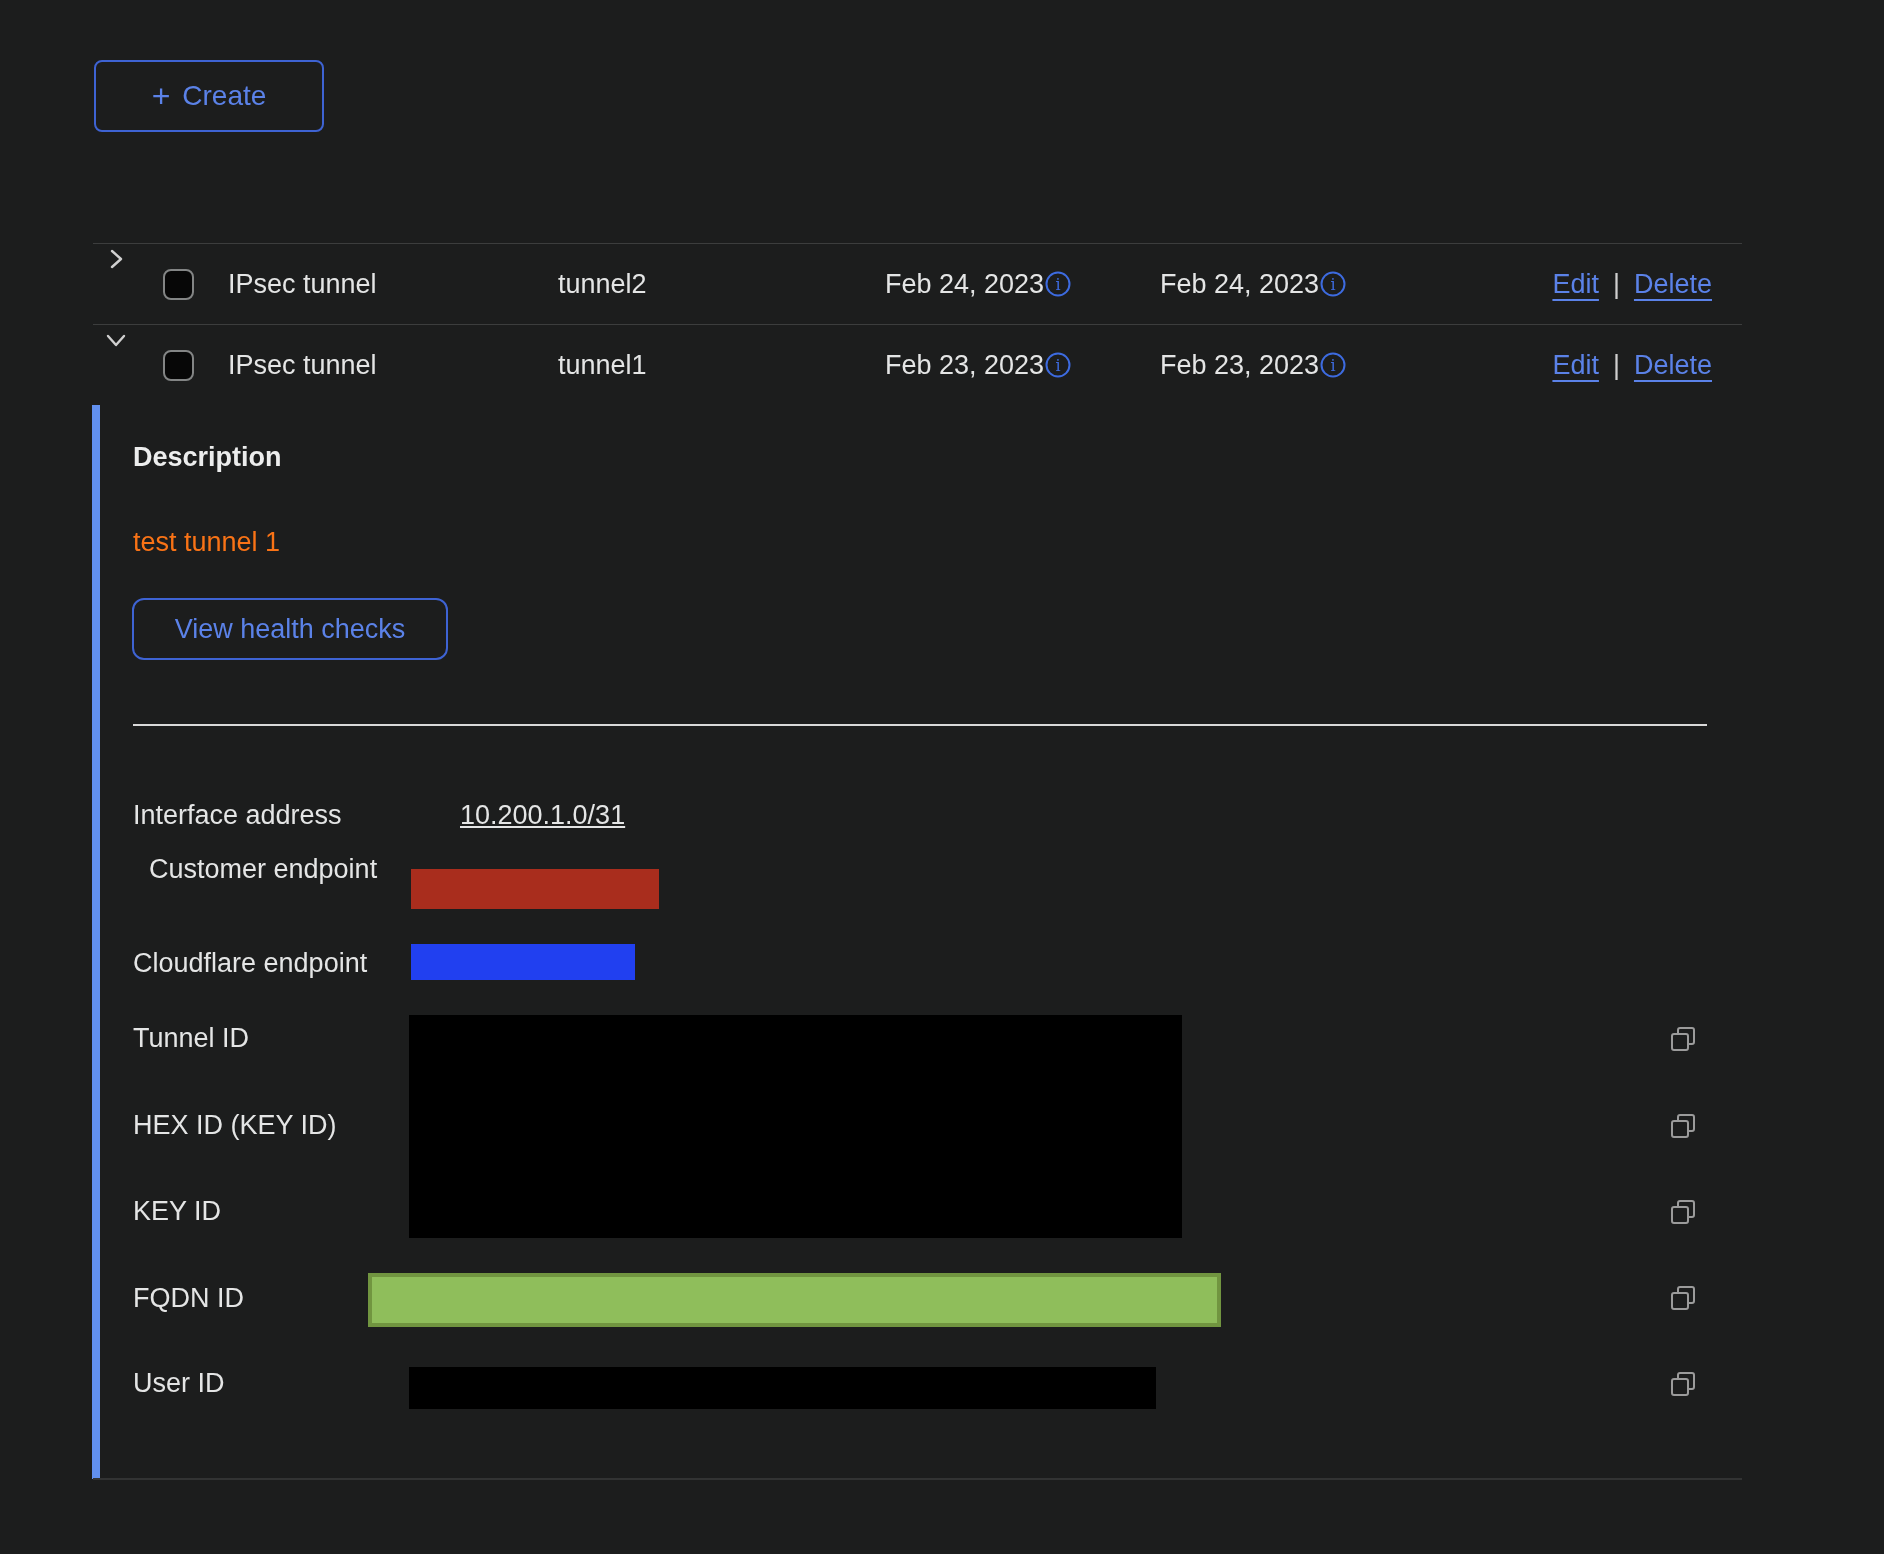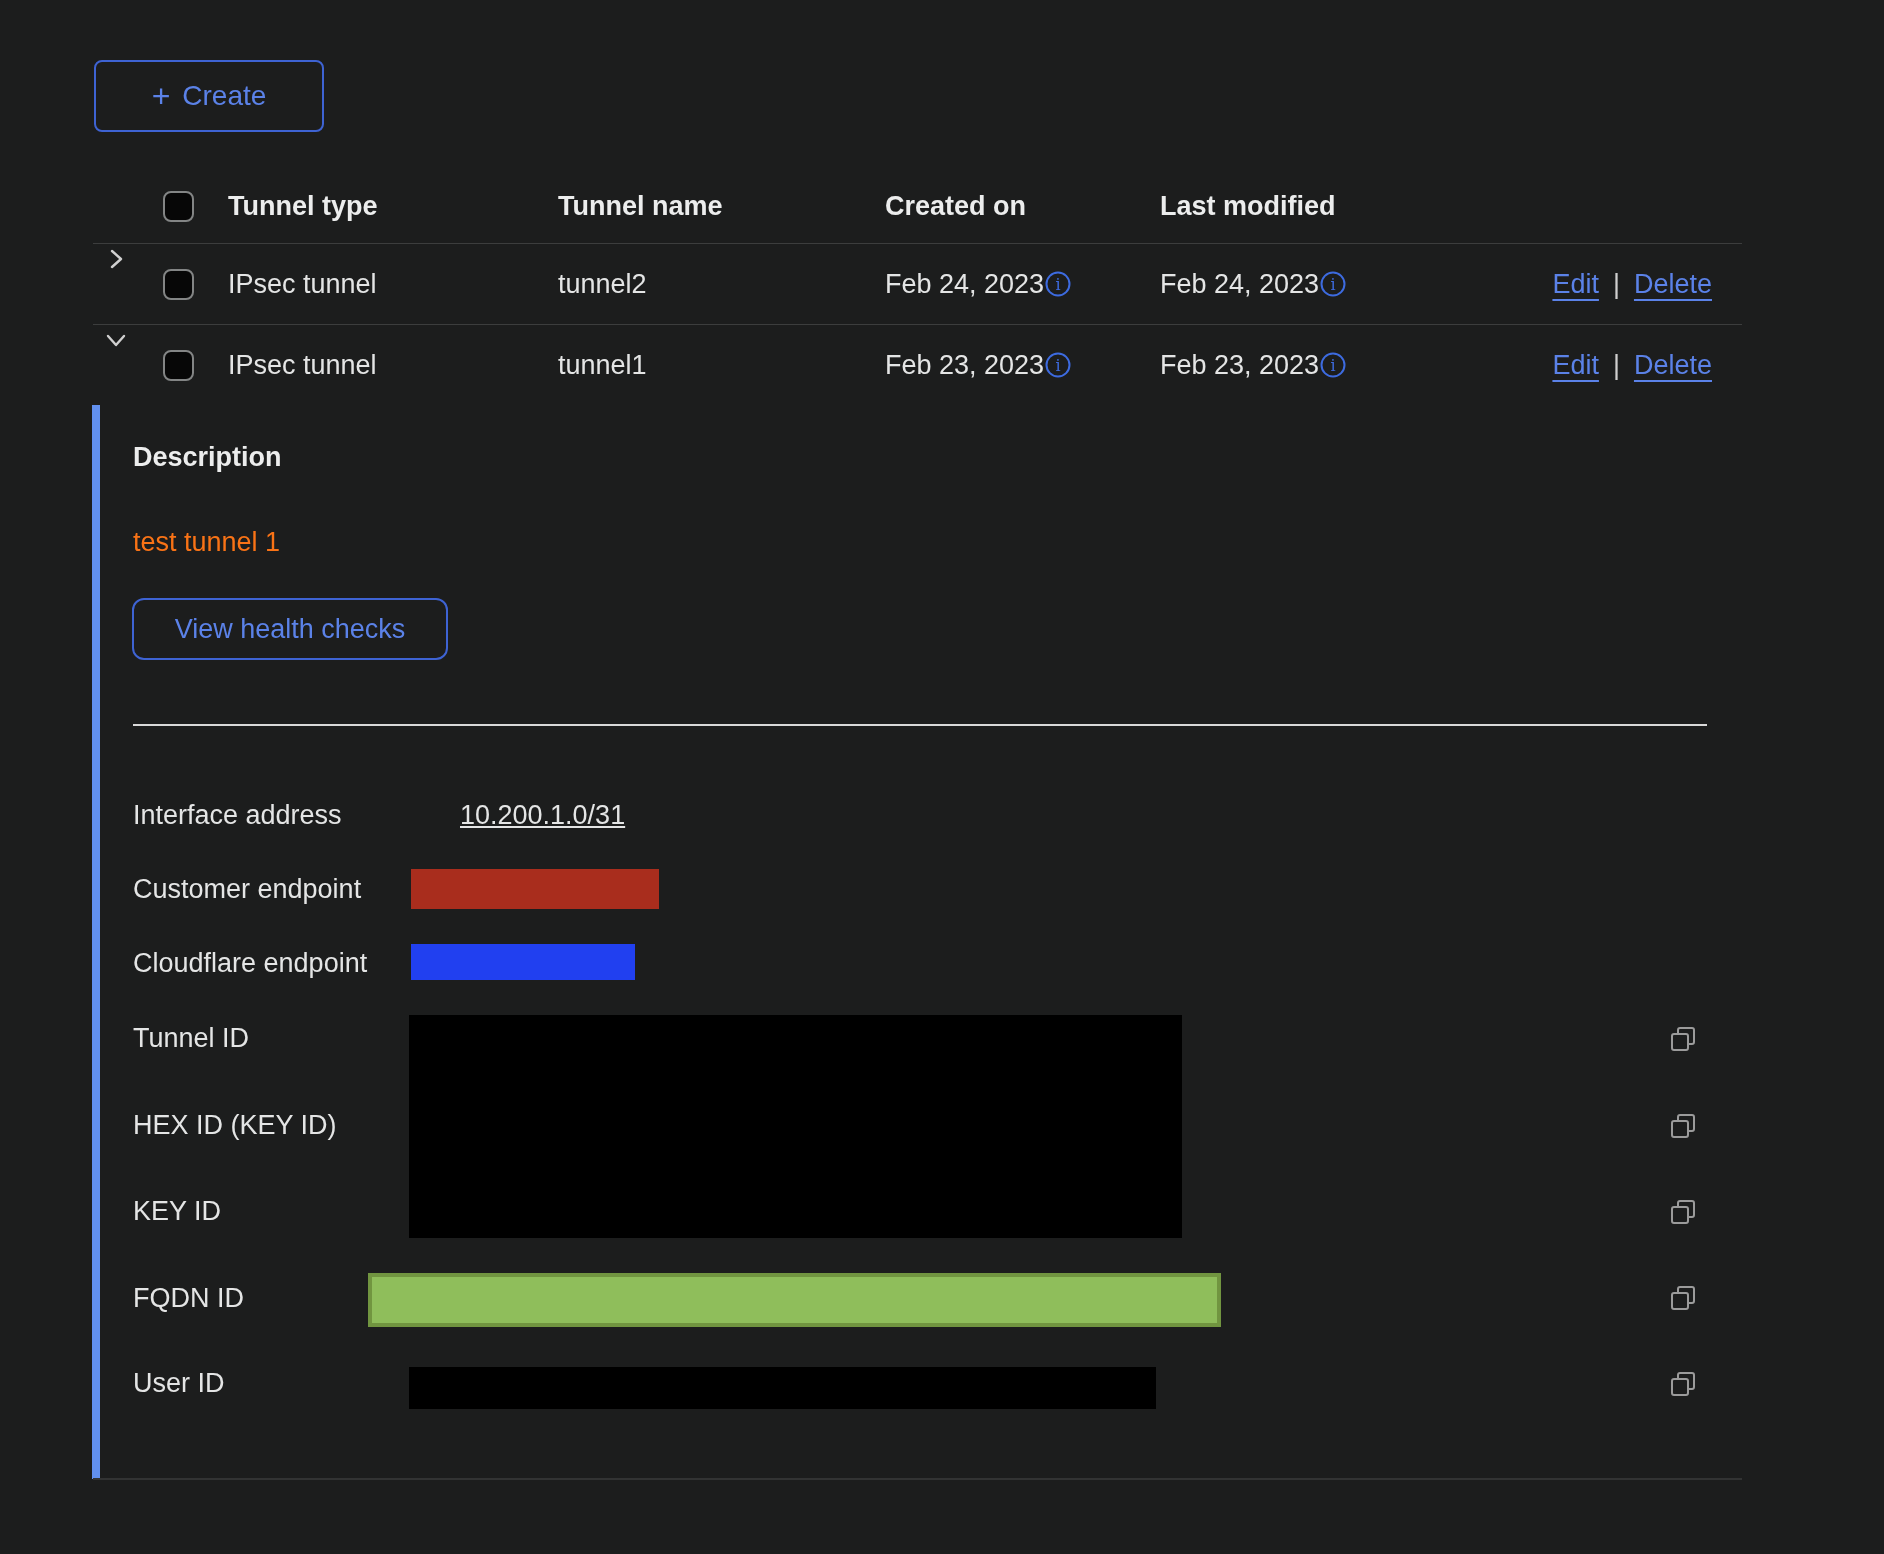--- a/index.html
+++ b/index.html
@@ -52,29 +52,20 @@
 </head>
 <body>
 
 <div class="page">
 
   <button class="create-btn">
     <span class="plus">+</span>
     <span>Create</span>
   </button>
 
-  <div class="tbl-row" style="top:170px;height:73px;">
-    <div class="cell" style="left:70px;">
-      <span class="checkbox"></span>
-    </div>
-    <div class="cell hdr" style="left:135px;">Tunnel type</div>
-    <div class="cell hdr" style="left:465px;">Tunnel name</div>
-    <div class="cell hdr" style="left:792px;">Created on</div>
-    <div class="cell hdr" style="left:1067px;">Last modified</div>
-  </div>
   <div class="tbl-divider" style="top:243px;"></div>
 
   <div class="tbl-row" style="top:244px;height:80px;">
     <div class="cell chevron" style="left:8px;">
       <svg width="24" height="24" viewBox="0 0 24 24">
         <polyline points="8,4 17,12 8,20" fill="none" stroke="#d0d0d0" stroke-width="2.4" stroke-linecap="round" stroke-linejoin="round"></polyline>
       </svg>
     </div>
     <div class="cell" style="left:70px;">
       <span class="checkbox"></span>
@@ -140,21 +131,21 @@
   <div class="desc-label">Description</div>
   <div class="desc-value">test tunnel 1</div>
 
   <button class="health-btn">View health checks</button>
 
   <div class="panel-divider"></div>
 
   <div class="fld-label" style="top:800px;">Interface address</div>
   <div class="fld-value" style="left:460px;top:800px;text-decoration:underline;">10.200.1.0/31</div>
 
-  <div class="fld-label" style="top:874px;">Customer endpoint</div>
+  <div class="fld-label" style="top:854px;margin-left:16px;">Customer endpoint</div>
   <div class="redact redact-red" style="left:411px;top:869px;width:248px;height:40px;"></div>
 
   <div class="fld-label" style="top:948px;">Cloudflare endpoint</div>
   <div class="redact redact-blue" style="left:411px;top:944px;width:224px;height:36px;"></div>
 
   <div class="fld-label" style="top:1023px;">Tunnel ID</div>
   <div class="fld-label" style="top:1110px;">HEX ID (KEY ID)</div>
   <div class="fld-label" style="top:1196px;">KEY ID</div>
   <div class="redact redact-black" style="left:409px;top:1015px;width:773px;height:223px;"></div>
 

